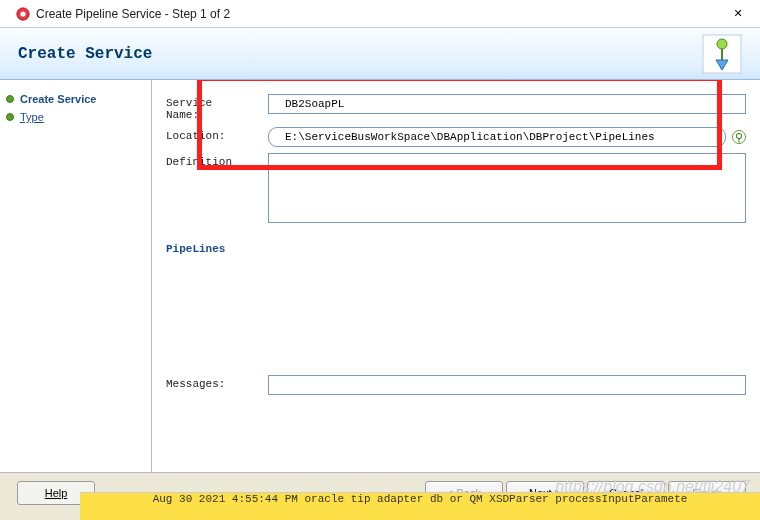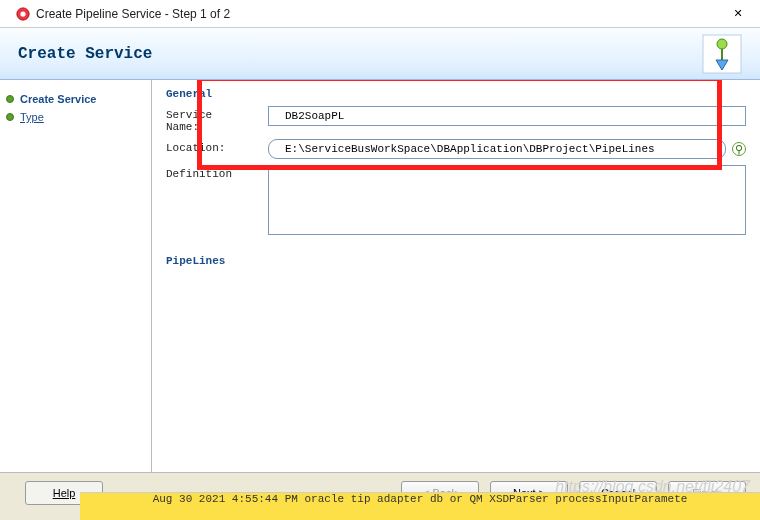--- a/index.html
+++ b/index.html
@@ -32,21 +32,21 @@
     .loc-wrap input { flex: 1; border-radius: 9px; }
     .loc-browse { width: 14px; height: 14px; border-radius: 50%; border: 1px solid #5aa02c; margin-left: 6px; cursor: pointer; display: inline-flex; align-items: center; justify-content: center; color:#3d7a16; font-size:9px; }
 
     .messages-row { margin-top: 120px; } 
     .messages-row .field-input input { width: 100%; }
 
     .highlight-box { position: absolute; border: 5px solid #ff1e1e; pointer-events: none; }
 
     .button-bar { height: 40px; border-top: 1px solid #bbb; background: #ece9d8; display: flex; align-items: center; padding: 0 14px; }
     .button-bar .spacer { flex: 1; }
-    .btn { min-width: 78px; height: 24px; margin-left: 11px; border: 1px solid #9a9a9a; background: linear-gradient(to bottom, #fcfcfc, #e4e4e4); border-radius: 3px; cursor: pointer; font-size: 11px; padding: 0 10px; display: inline-flex; align-items: center; justify-content: center; }
+    .btn { min-width: 78px; height: 24px; margin-left: 3px; border: 1px solid #9a9a9a; background: linear-gradient(to bottom, #fcfcfc, #e4e4e4); border-radius: 3px; cursor: pointer; font-size: 11px; padding: 0 10px; display: inline-flex; align-items: center; justify-content: center; }
     .btn[disabled] { color: #9a9a9a; cursor: default; }
     .help-btn { text-decoration: underline; background: #f3f3f0; }
 
     .status-strip { position: absolute; left: 80px; right: 0; bottom: 0; height: 28px; background: #fde047; border-top: 1px solid #ccc; font-family: "Courier New", monospace; color: #333; padding: 0 6px; white-space: nowrap; overflow: hidden; text-align: center; }
     .watermark { position: absolute; right: 10px; bottom: 24px; color: #d0d0d0; font-size: 16px; font-style: italic; }
   </style>
 </head>
 <body>
 
 <div class="titlebar">
@@ -81,21 +81,20 @@
       <span class="label-txt">Create Service</span>
     </div>
     <div class="sidebar-item link">
       <span class="bullet"></span>
       <span class="label-txt">Type</span>
     </div>
   </div>
 
   <div class="main">
 
-    <div class="section-title">General</div>
 
     <div class="field-row">
       <div class="field-label">Service Name:</div>
       <div class="field-input">
         <input type="text" value="DB2SoapPL" style="">
       </div>
     </div>
 
     <div class="field-row">
       <div class="field-label">Location:</div>
@@ -109,20 +108,26 @@
 
     <div class="field-row">
       <div class="field-label">Definition</div>
       <div class="field-input">
         <textarea value="" style=""></textarea>
       </div>
     </div>
 
     <div class="section-title" style="margin-top:18px;">PipeLines</div>
 
+    <div class="field-row messages-row">
+      <div class="field-label">Messages:</div>
+      <div class="field-input">
+        <input type="text" value="" style="">
+      </div>
+    </div>
 
     <div class="highlight-box" style="left:45px; top:-4px; width:525px; height:94px;"></div>
   </div>
 </div>
 
 <div class="button-bar">
   <button class="btn help-btn">Help</button>
   <div class="spacer"></div>
   <button class="btn" disabled="">&lt; Back</button>
   <button class="btn">Next &gt;</button>

